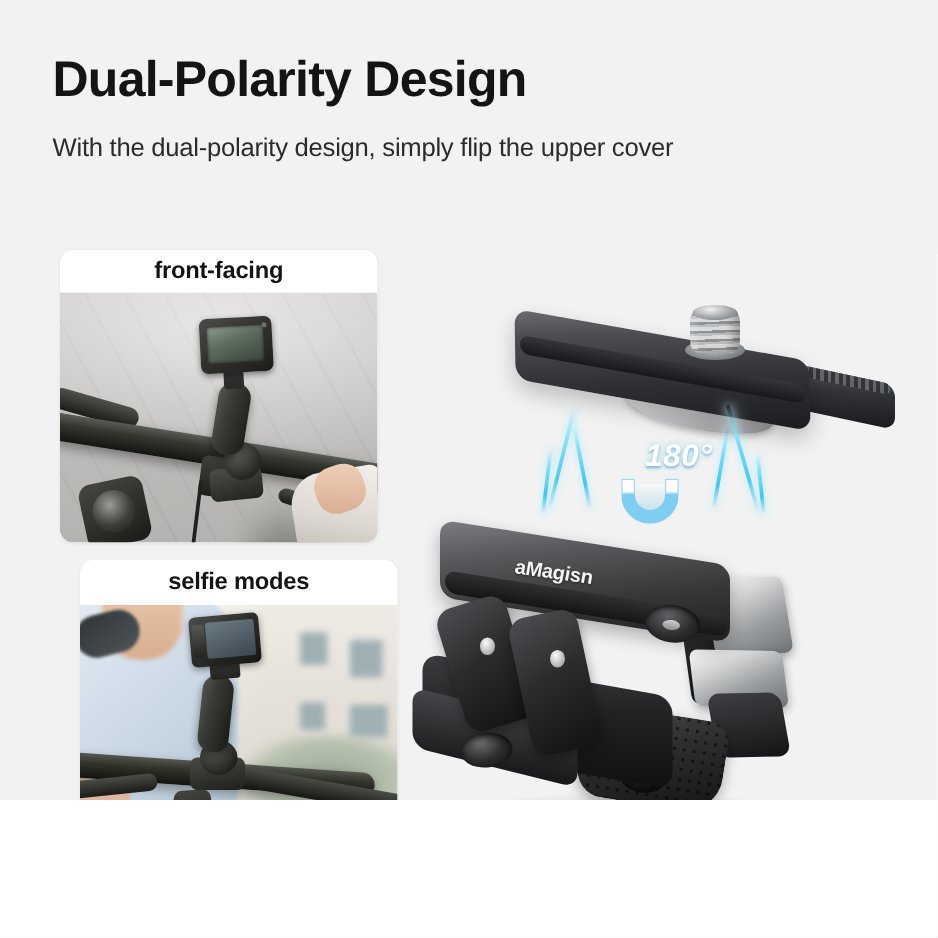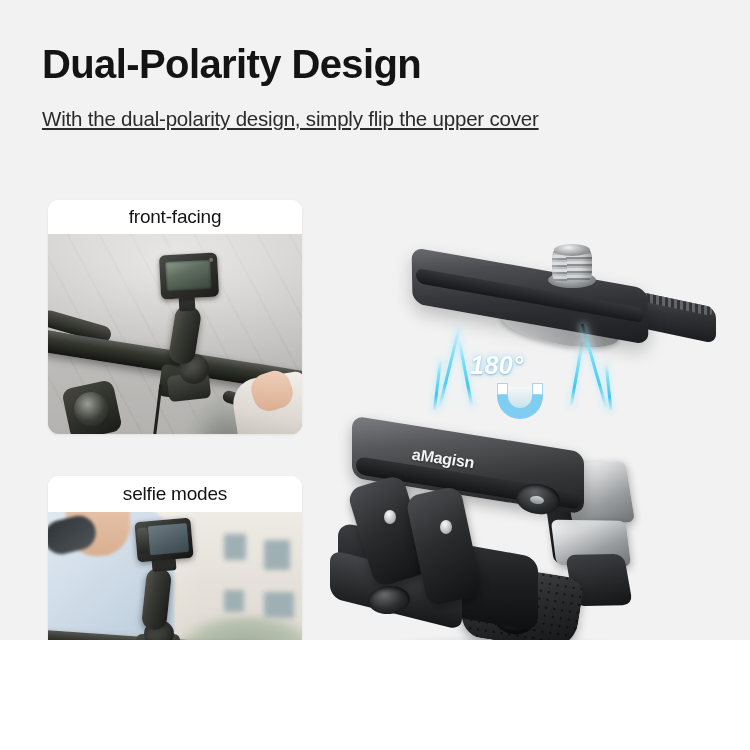--- a/index.html
+++ b/index.html
@@ -34,44 +34,44 @@
     position: absolute;
     left: 42px;
     top: 104px;
     width: 680px;
     font-size: 20.5px;
     font-weight: normal;
     color: #2b2b2b;
     line-height: 30px;
     letter-spacing: -0.2px;
   }
-  #subtitle .ln { display: block; text-decoration: underline; }
+  #subtitle .ln { display: block; }
 
   
   .photo-card {
     position: absolute;
     left: 48px;
     width: 254px;
     border-radius: 11px;
     overflow: hidden;
     background: #ffffff;
     box-shadow: 0 1px 3px rgba(0,0,0,0.07);
   }
   #card-front { top: 200px; height: 234px; }
-  #card-selfie { top: 476px; height: 222px; }
+  #card-selfie { top: 448px; height: 222px; margin-left: 16px; }
 
   .card-label {
     position: relative;
     height: 36px;
     line-height: 36px;
     text-align: center;
     background: #ffffff;
     color: #141414;
     font-size: 19px;
-    font-weight: normal;
+    font-weight: bold;
     letter-spacing: -0.2px;
     z-index: 3;
   }
   #card-front .card-label { height: 34px; line-height: 34px; }
 
   .photo {
     position: relative;
     width: 100%;
     overflow: hidden;
   }
@@ -482,21 +482,21 @@
     background: linear-gradient(160deg,#3b3d40,#16171a);
     transform: rotate(11deg);
     z-index: -1;
   }
 
   
   #magnet-badge {
     position: absolute;
     left: 470px; top: 352px;
     width: 100px; height: 80px;
-    text-align: left;
+    text-align: right;
   }
   .badge-180 {
     font-size: 25px;
     font-style: italic;
     font-weight: bold;
     color: #ffffff;
     letter-spacing: 0.5px;
     text-shadow: 0 0 6px #9ed8f2, 0 1px 2px rgba(60,140,190,0.65);
     line-height: 26px;
   }

